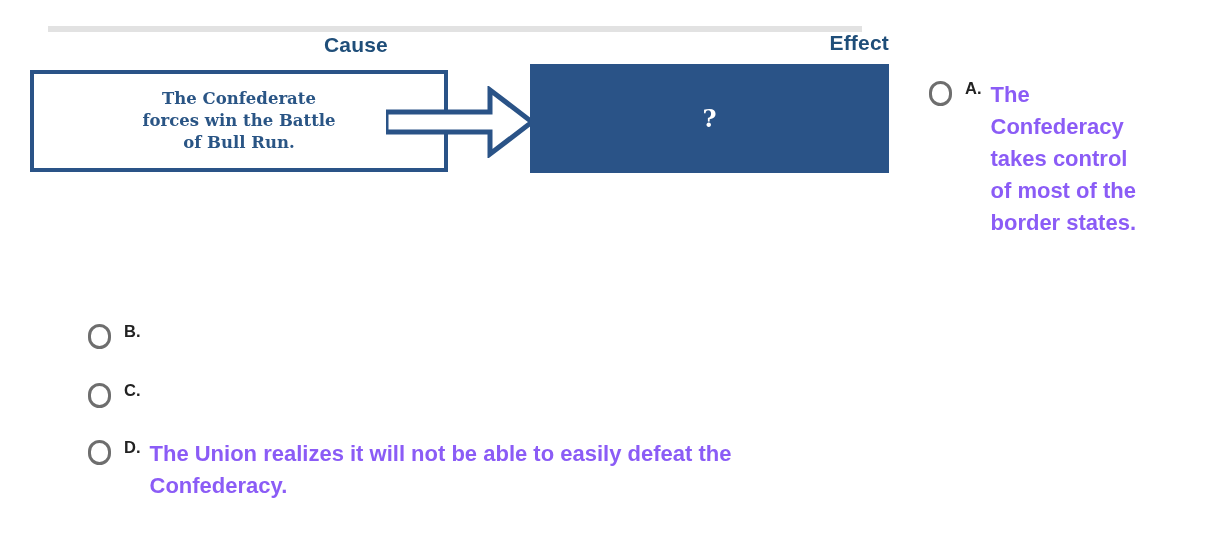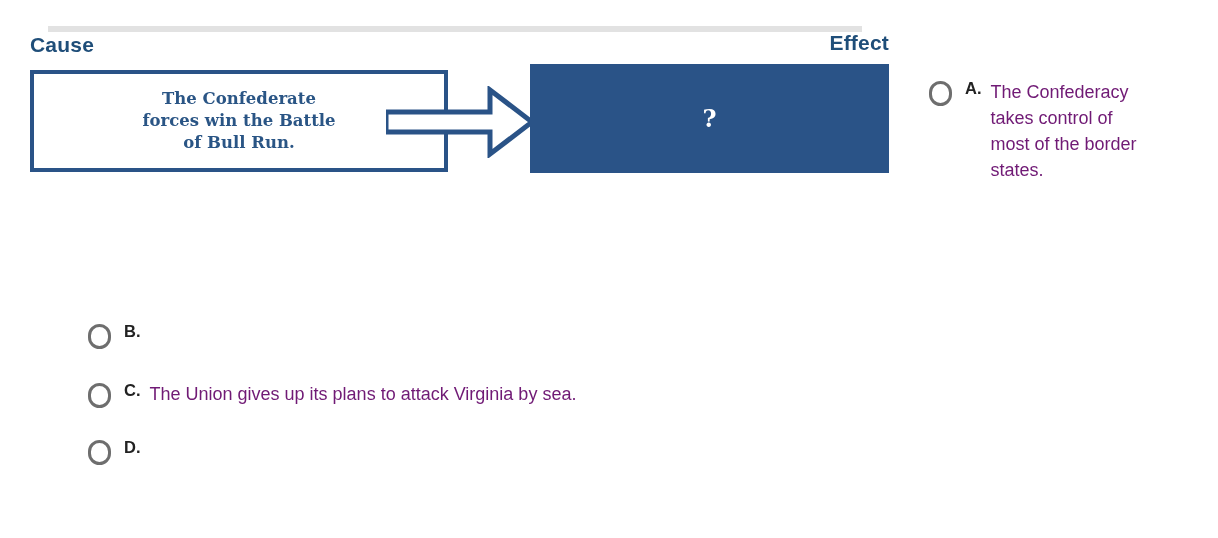--- a/index.html
+++ b/index.html
@@ -38,21 +38,21 @@
     font-weight: bold;
     font-size: 21px;
     color: #1f4e79;
     letter-spacing: 0.2px;
     white-space: nowrap;
   }
   #cause-heading {
     left: 30px;
     top: 33px;
     width: 358px;
-    text-align: left;
+    text-align: right;
   }
   #effect-heading {
     left: 530px;
     top: 31px;
     width: 359px;
     text-align: right;
   }
 
   #cause-box {
     position: absolute;
@@ -121,24 +121,25 @@
     margin-top: 2px;
   }
   .opt-letter {
     flex: 0 0 auto;
     font-weight: bold;
     font-size: 16.5px;
     color: #222222;
     margin-left: 13px;
   }
   .opt-text {
-    font-size: 18px;
-    color: #701a75;
+    font-size: 22px;
+    color: #8b5cf6;
     line-height: 1.45;
     margin-left: 9px;
+    font-weight: bold;
   }
 
   
   #option-a {
     left: 929px;
     top: 79px;
     width: 282px;
   }
   #option-a .opt-text {
     width: 150px;
@@ -185,19 +186,19 @@
 </div>
 
 <div class="option" id="option-b">
   <span class="radio"></span>
   <span class="opt-letter">B.</span>
 </div>
 
 <div class="option" id="option-c">
   <span class="radio"></span>
   <span class="opt-letter">C.</span>
-  <span class="opt-text">The Union gives up its plans to attack Virginia by sea.</span>
 </div>
 
 <div class="option" id="option-d">
   <span class="radio"></span>
   <span class="opt-letter">D.</span>
+  <span class="opt-text">The Union realizes it will not be able to easily defeat the Confederacy.</span>
 </div>
 
 </body></html>

